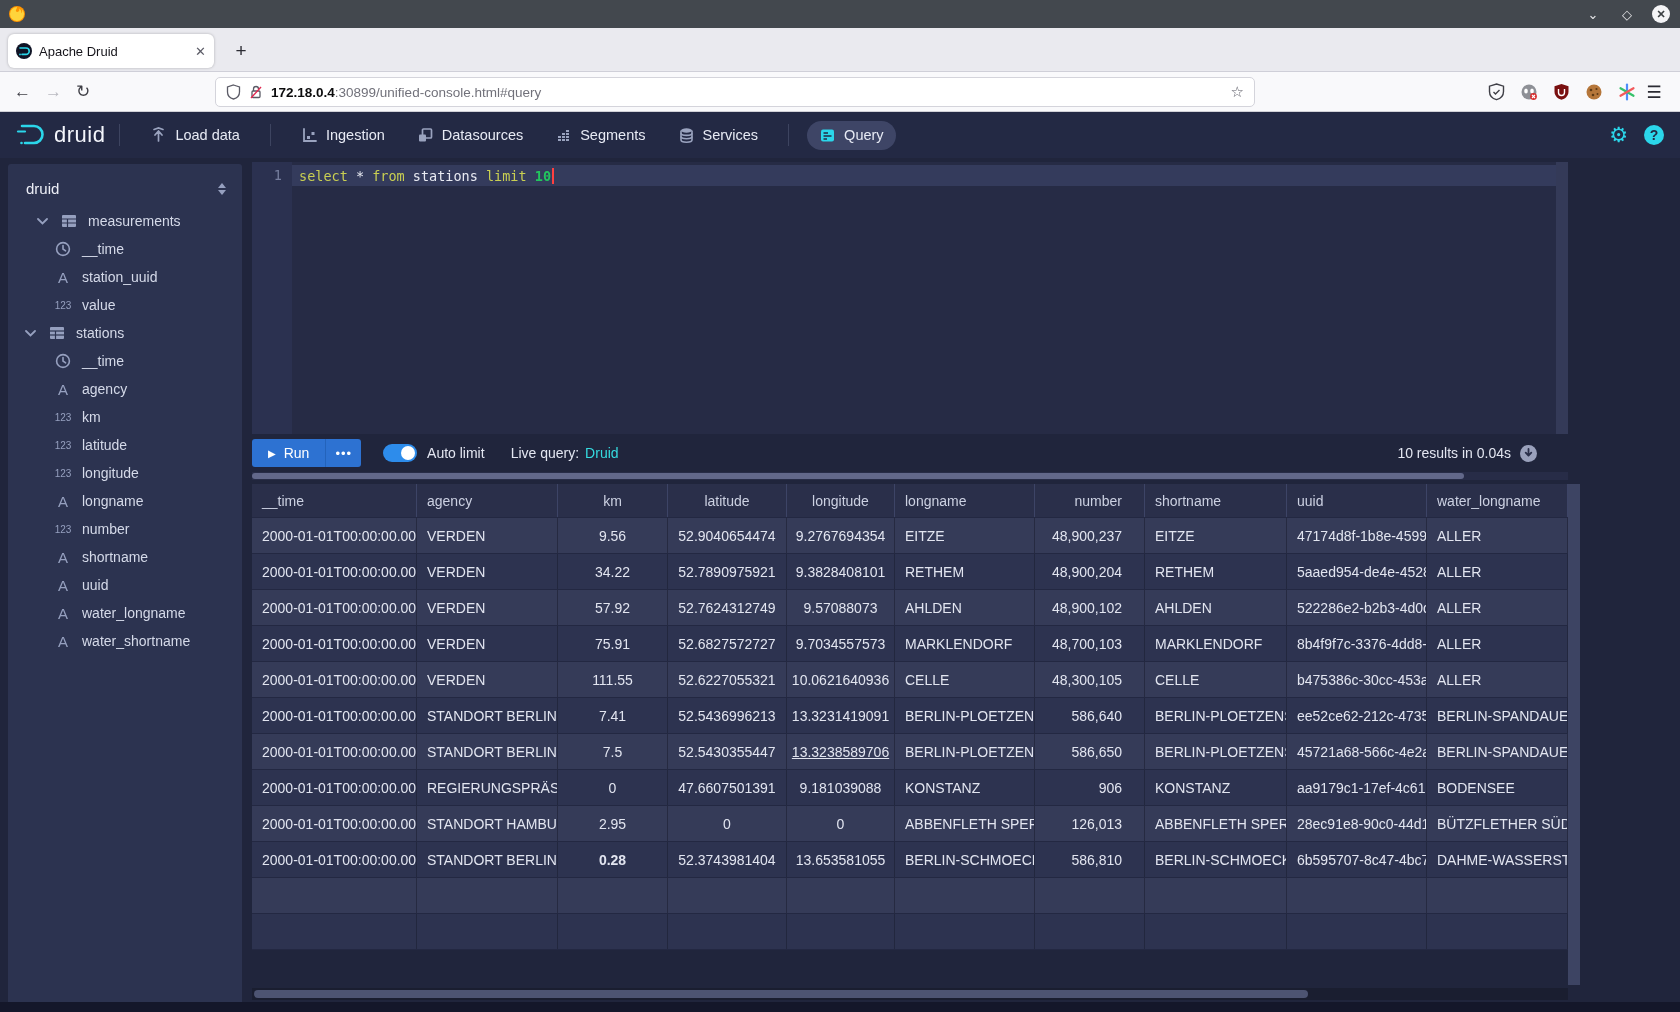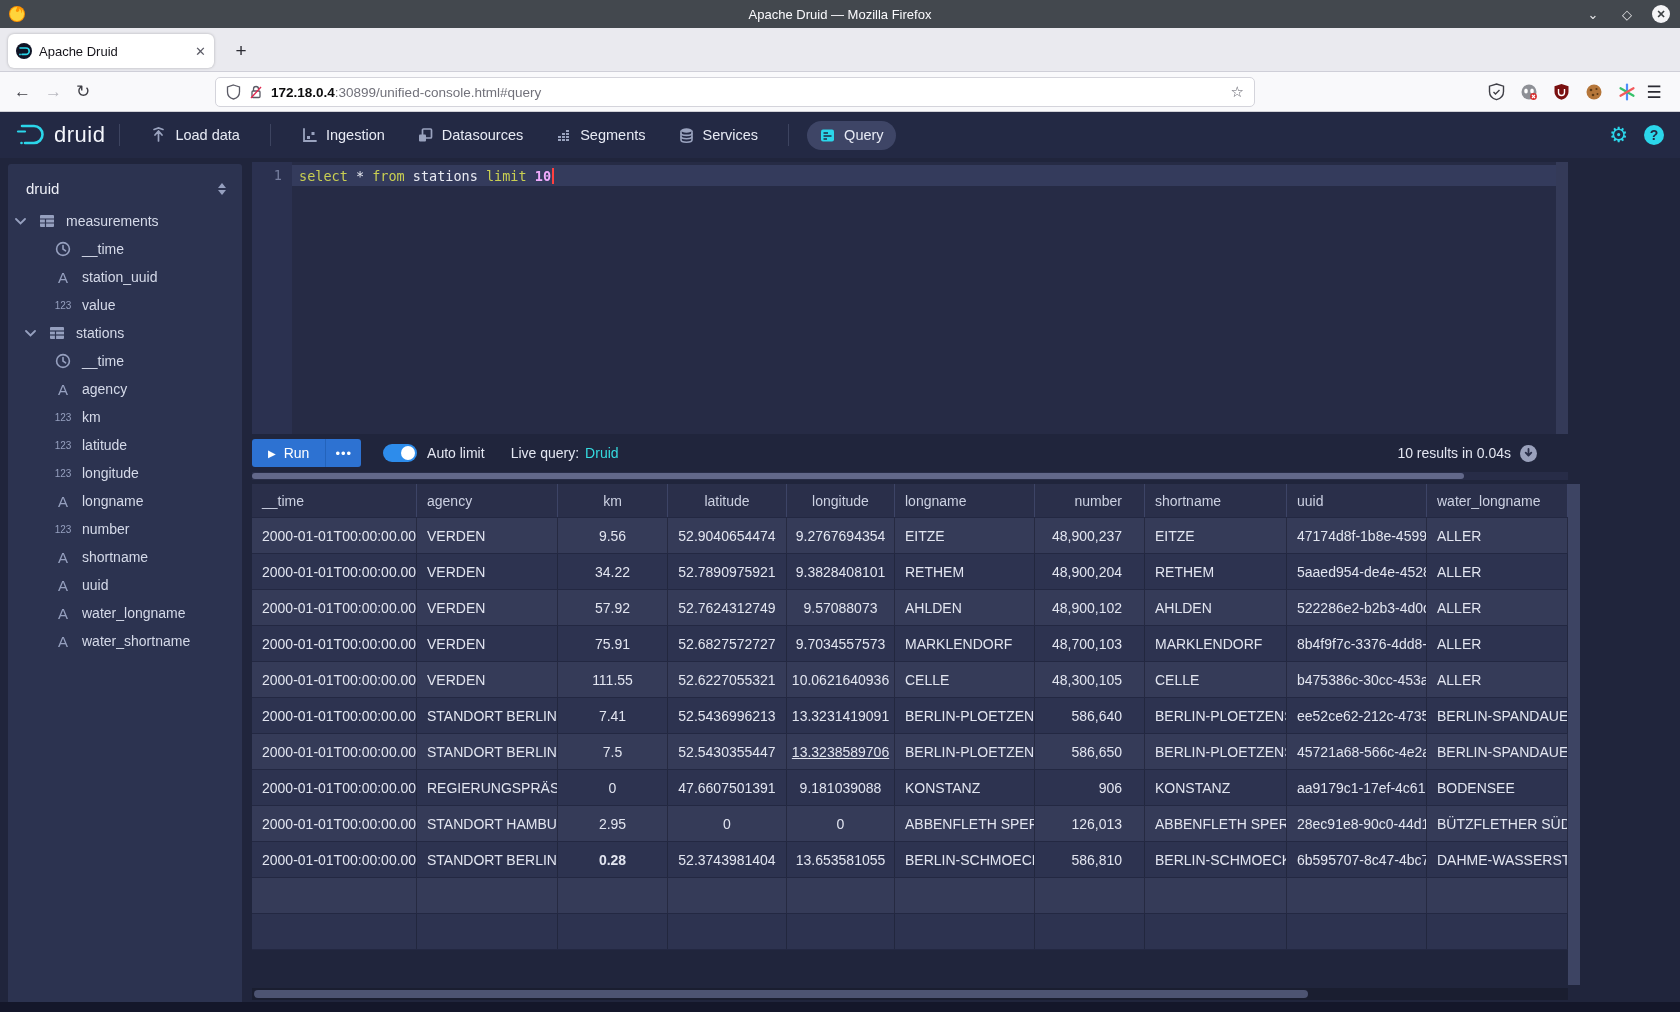--- a/index.html
+++ b/index.html
@@ -51,21 +51,21 @@
   .t-str { font-size:15px; color:#96a0bf; }
   .t-num { font-size:10px; color:#96a0bf; letter-spacing:0; }
 
   
   .editor { left:252px; top:162px; width:1316px; height:272px; background:#262b45; font-family:"DejaVu Sans Mono", monospace; font-size:13.5px; }
   .gutter { position:absolute; left:0; top:0; width:40px; height:272px; background:#2b3150; }
   .gutter-num { position:absolute; top:5px; width:30px; text-align:right; color:#767e9f; }
   .code-line { position:absolute; left:40px; right:0; top:3px; height:21px; background:#343b5c; display:flex; align-items:center; padding-left:7px; white-space:pre; }
   .tok-keyword { color:#c9cf52; }
   .tok-plain { color:#e8eaf2; }
-  .tok-number { color:#f0abfc;font-weight:bold; }
+  .tok-number { color:#22c55e;font-weight:bold; }
   .caret { display:inline-block; width:2px; height:16px; background:#ff4040; margin-left:1px; }
   .ed-scroll { position:absolute; right:0; top:0; width:12px; height:272px; background:#343a58; }
 
   
   .runbar { left:252px; top:438px; width:1316px; height:30px; display:flex; align-items:center; }
   .run-group { display:flex; height:28px; }
   .run-btn { background:#2d72d2; color:#fff; font-size:14px; display:flex; align-items:center; gap:8px; padding:0 16px; border-radius:3px 0 0 3px; }
   .more-btn { background:#2d72d2; color:#fff; border-left:1px solid #2363bb; border-radius:0 3px 3px 0; display:flex; align-items:center; padding:0 9px; font-size:13px; letter-spacing:1px; }
   .switch { width:34px; height:18px; border-radius:9px; background:#2d8ceb; position:relative; margin:0 10px 0 22px; }
   .switch .knob { position:absolute; right:2px; top:2px; width:14px; height:14px; background:#fff; border-radius:50%; }
@@ -96,21 +96,20 @@
 </head>
 <body>
 
 <div class="abs titlebar">
   <span class="fx-logo">
     <svg width="18" height="18" viewBox="0 0 18 18">
         <circle cx="9" cy="9" r="8" fill="#ff9400"></circle>
         <path d="M9 2 a7 7 0 1 0 7 7 c0-2-1-4-2.5-5 1 1.6.9 3.5-.2 4.2.3-2-.6-3.6-2.3-4.6C12 5 11 7 9.5 7 8 7 7.4 5.6 8.2 4.4 8.7 3.6 9 3 9 2z" fill="#ffd43b"></path>
       </svg>
   </span>
-  <span class="win-title">Apache Druid — Mozilla Firefox</span>
   <span class="win-controls">
     <span class="win-btn">⌄</span>
     <span class="win-btn">◇</span>
     <span class="close-circ">✕</span>
   </span>
 </div>
 
 <div class="abs tabbar">
   <div class="tab">
     <span>
@@ -282,21 +281,21 @@
   <div class="schema-row">
     <span>druid</span>
     <span>
       <svg width="12" height="14" viewBox="0 0 12 14">
           <path d="M6 1 L10 6 H2 Z" fill="#96a0bf"></path>
           <path d="M6 13 L2 8 h8 Z" fill="#96a0bf"></path>
         </svg>
     </span>
   </div>
   <div id="schema-tree">
-      <div class="tree-item" style="padding-left: 4px;">
+      <div class="tree-item" style="padding-left: 26px;">
         <span class="chev">
           <svg width="11" height="7" viewBox="0 0 11 7">
             <path d="M1 1 l4.5 4.5 L10 1" fill="none" stroke="#96a0bf" stroke-width="1.8" stroke-linecap="round"></path>
           </svg>
         </span>
         <span class="icon-cell">
           <svg width="16" height="14" viewBox="0 0 16 14">
             <rect x="1" y="1" width="14" height="12" rx="1" fill="#96a0bf"></rect>
             <line x1="1" y1="5" x2="15" y2="5" stroke="#2c3350" stroke-width="1.2"></line>
             <line x1="1" y1="9" x2="15" y2="9" stroke="#2c3350" stroke-width="1.2"></line>

